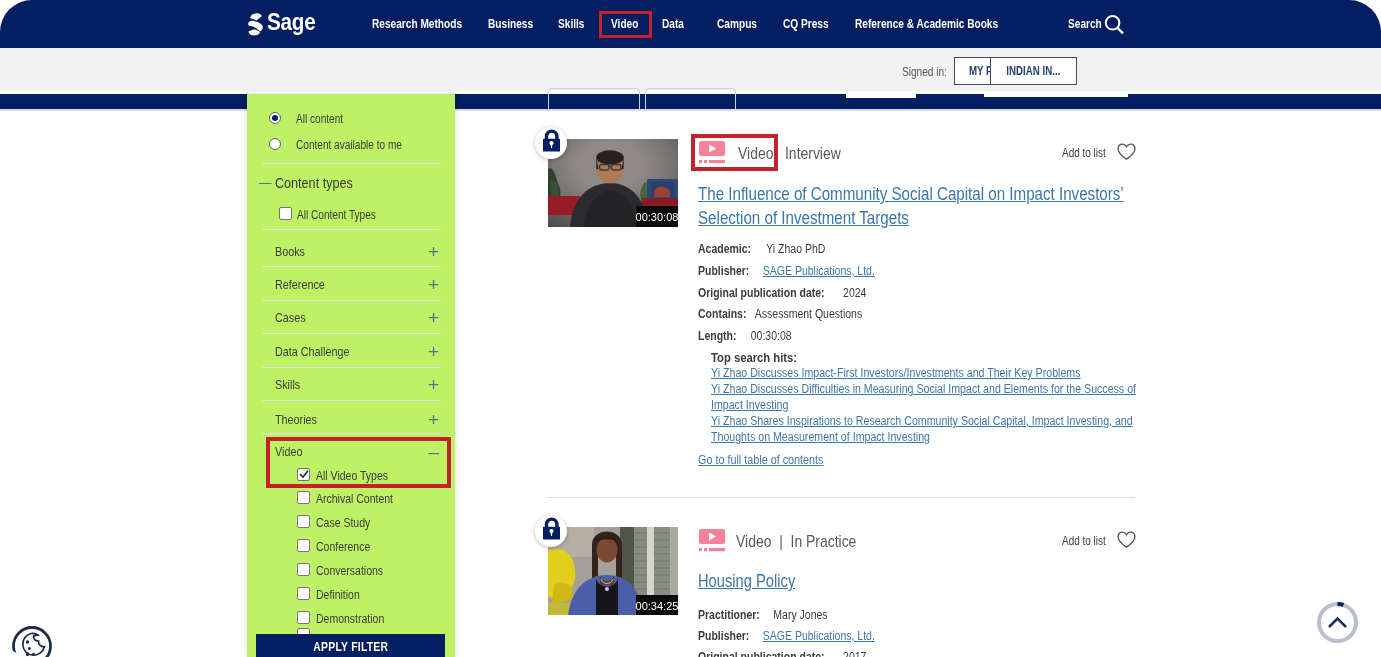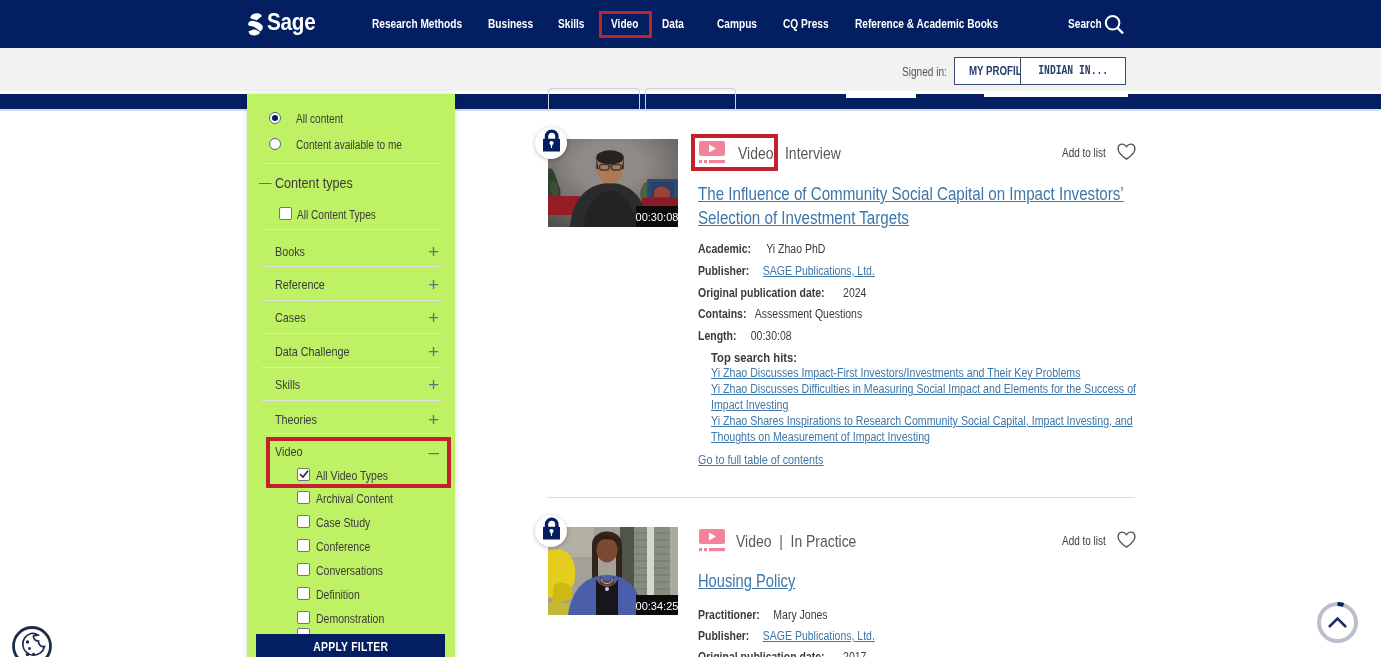--- a/index.html
+++ b/index.html
@@ -1,17 +1,17 @@
 <!DOCTYPE html>
 <html><head>
 <meta charset="utf-8">
 <style>
   html,body{margin:0;padding:0;}
   body{width:1381px;height:657px;overflow:hidden;font-family:"Liberation Sans",sans-serif;background:#fff;}
-  #page{position:relative;width:1381px;height:657px;background:#fff;overflow:hidden;}
+  #page{position:relative;width:1381px;height:657px;background:#fff;overflow:hidden;border-radius:32px;}
   .abs{position:absolute;}
   .sx{transform:scaleX(0.83);transform-origin:left center;white-space:nowrap;}
   
   .navbar{position:absolute;left:0;top:0;width:1381px;height:48px;background:#041e62;}
   .navitem{position:absolute;top:0;height:48px;line-height:48px;color:#fff;font-size:12.5px;font-weight:bold;white-space:nowrap;transform:scaleX(0.81);transform-origin:left center;}
   .logo-text{position:absolute;left:267px;top:9px;color:#fff;font-size:23px;font-weight:bold;letter-spacing:-0.3px;transform:scaleX(0.9);transform-origin:left top;}
   .redbox-nav{position:absolute;left:599px;top:11px;width:53px;height:27px;border:3px solid #c2222b;box-sizing:border-box;}
   
   .graybar{position:absolute;left:0;top:48px;width:1381px;height:43px;background:#f2f2f3;}
   .signedin{position:absolute;left:902px;top:17px;font-size:12px;color:#555;transform:scaleX(0.84);transform-origin:left top;}
@@ -64,21 +64,21 @@
     <div class="navitem" style="left:1068px;">Search</div>
     <svg class="abs" style="left:1104px;top:14px;" width="22" height="22" viewBox="0 0 22 22">
       <circle cx="8.6" cy="8.8" r="6.8" fill="none" stroke="#fff" stroke-width="2"></circle>
       <line x1="13.6" y1="14" x2="19" y2="19.4" stroke="#fff" stroke-width="2.4"></line>
     </svg>
   </div>
 
   <div class="graybar">
     <div class="signedin">Signed in:</div>
     <div class="hdrbtn" style="left:954px;width:89px;"><span>MY PROFILE</span></div>
-    <div class="hdrbtn" style="left:1020px;width:106px;font-family:Liberation Mono, monospace;"><span>INDIAN IN...</span></div>
+    <div class="hdrbtn" style="left:990px;width:87px;"><span>INDIAN IN...</span></div>
   </div>
 
   <div class="band"></div>
   <div class="bandtab" style="left:548px;width:92px;"></div>
   <div class="bandtab" style="left:645px;width:91px;"></div>
   <div class="notch" style="left:846px;top:94px;width:70px;height:4px;"></div>
   <div class="notch" style="left:984px;top:94px;width:144px;height:3px;"></div>
 
   <div class="sidebar">
     <div class="radio sel" style="left:22px;top:18px;"></div>

